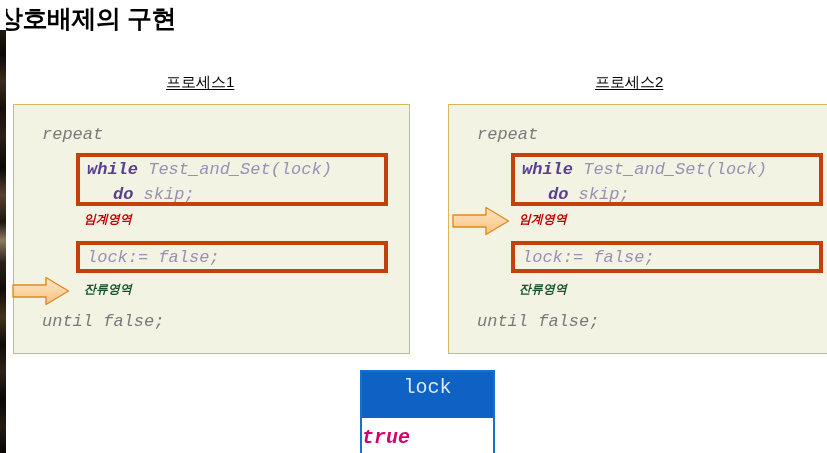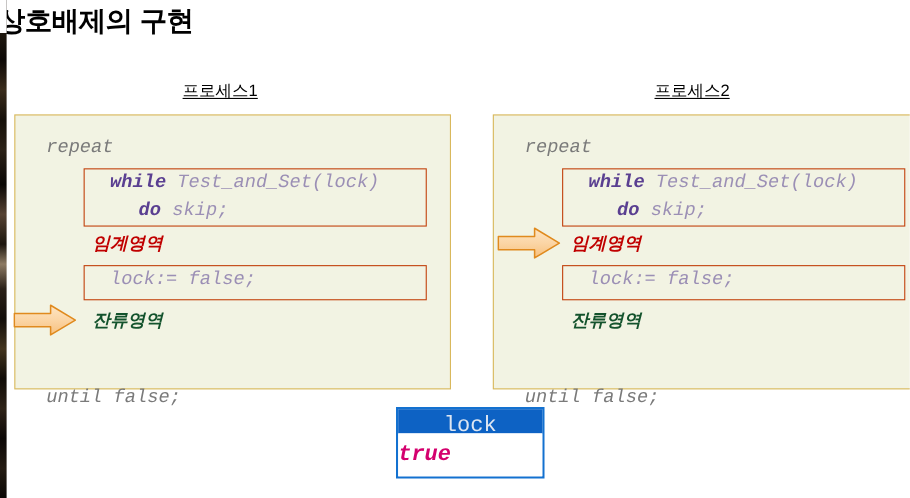--- a/index.html
+++ b/index.html
@@ -75,29 +75,28 @@
   #proc2-box { left: 448px; top: 104px; width: 397px; height: 250px; }
 
   .code-line {
     position: absolute;
     font-family: "Liberation Mono", "DejaVu Sans Mono", monospace;
     font-size: 17px;
     color: #7a7a7a;
     white-space: nowrap;
   }
   .kw-repeat { left: 28px; top: 20px; }
-  .kw-until  { left: 28px; top: 207px; margin-top: 40px; }
+  .kw-until  { left: 28px; top: 207px; }
 
   
   .stmt-box {
     position: absolute;
-    border: 1px solid #c2410c;
+    border: 4px solid #c2410c;
     background: transparent;
     box-sizing: border-box;
-    padding-left: 16px;
   }
   #p1-while-box { left: 62px; top: 48px; width: 312px; height: 53px; }
   #p1-lock-box  { left: 62px; top: 136px; width: 312px; height: 32px; }
   #p2-while-box { left: 62px; top: 48px; width: 312px; height: 53px; }
   #p2-lock-box  { left: 62px; top: 136px; width: 312px; height: 32px; }
 
   .stmt-line {
     font-family: "Liberation Mono", "DejaVu Sans Mono", monospace;
     font-size: 17px;
     color: #9b8fb5;
@@ -107,21 +106,21 @@
   }
   .stmt-line b {
     color: #5a3f91;
     font-weight: bold;
   }
   .stmt-line.indent { padding-left: 33px; }
 
   
   .region-label {
     position: absolute;
-    font-size: 16px;
+    font-size: 12px;
     font-weight: bold;
     white-space: nowrap;
   }
   .region-critical { color: #c00000; }
   .region-remainder { color: #14532d; }
   #p1-critical  { left: 70px; top: 106px; }
   #p1-remainder { left: 70px; top: 176px; }
   #p2-critical  { left: 70px; top: 106px; }
   #p2-remainder { left: 70px; top: 176px; }
 
@@ -138,21 +137,21 @@
   .lock-table {
     position: absolute;
     left: 360px;
     top: 370px;
     width: 135px;
     border: 2px solid #1371d0;
     box-sizing: border-box;
   }
   .lock-header {
     background: #0d62c4;
-    height: 22px;
+    height: 46px;
     line-height: 31px;
     text-align: center;
     font-family: "Liberation Mono", "DejaVu Sans Mono", monospace;
     font-size: 20px;
     color: #dde6f2;
   }
   .lock-value {
     background: #ffffff;
     height: 39px;
     line-height: 39px;

